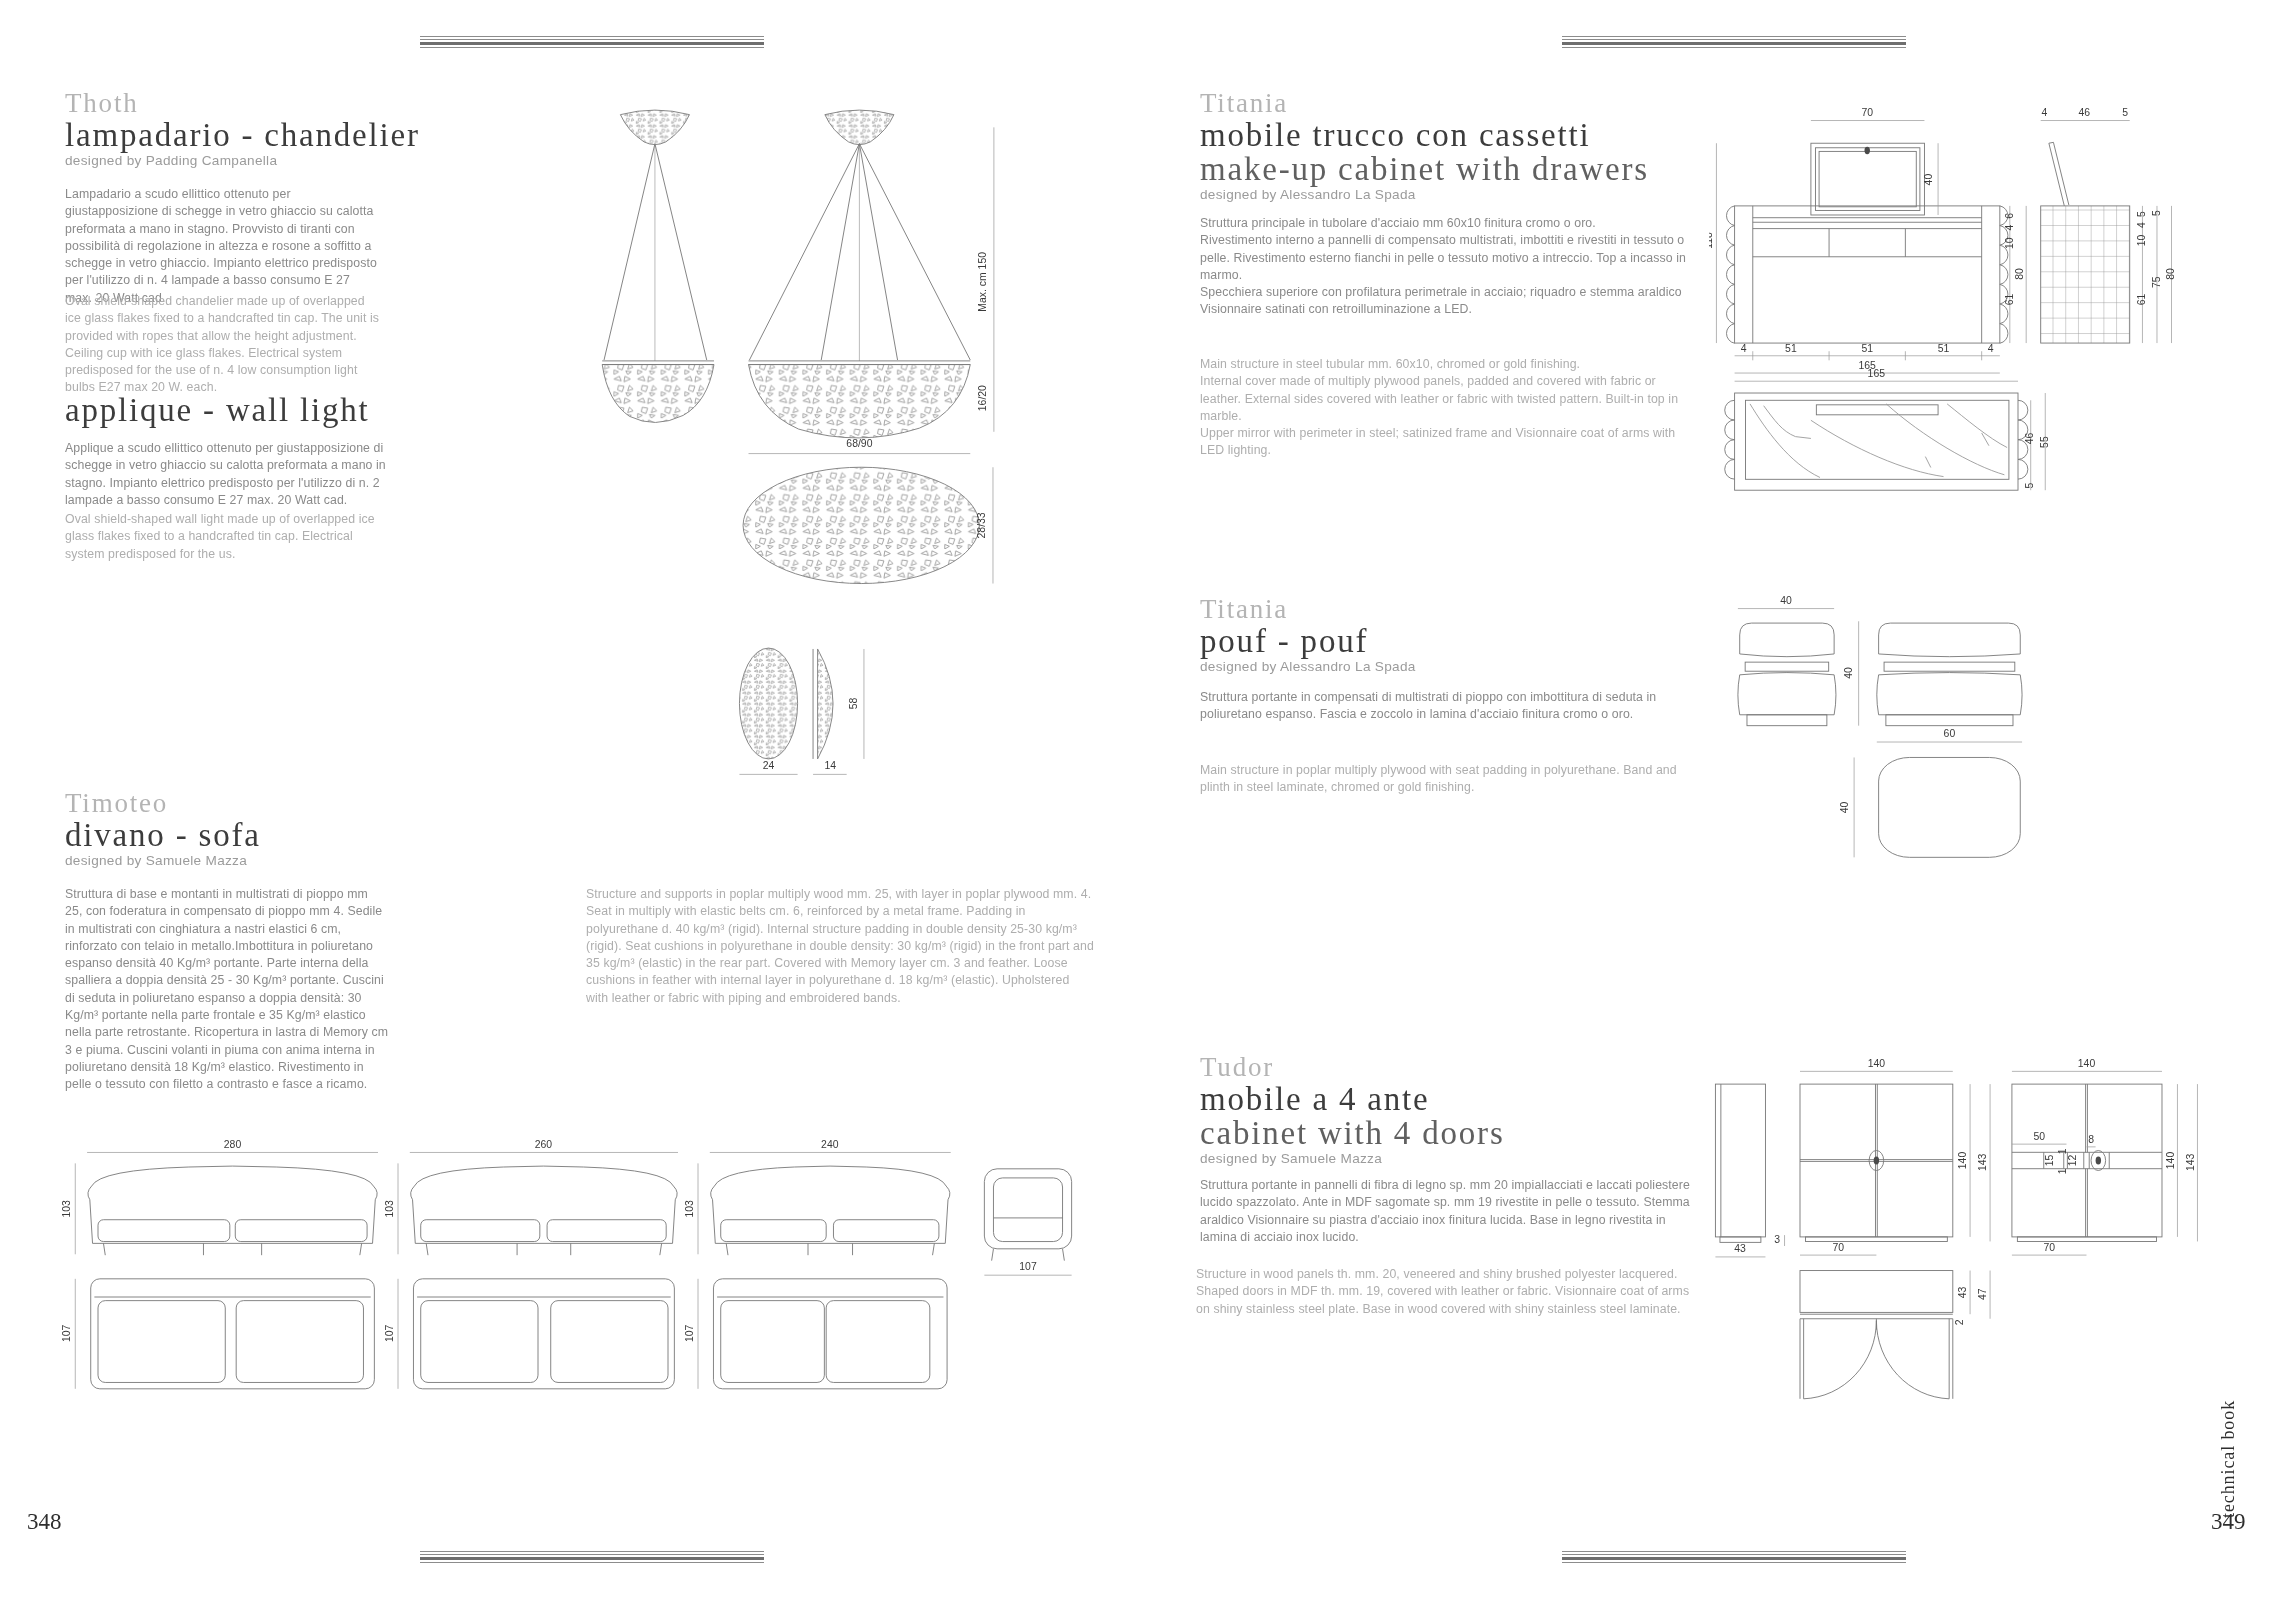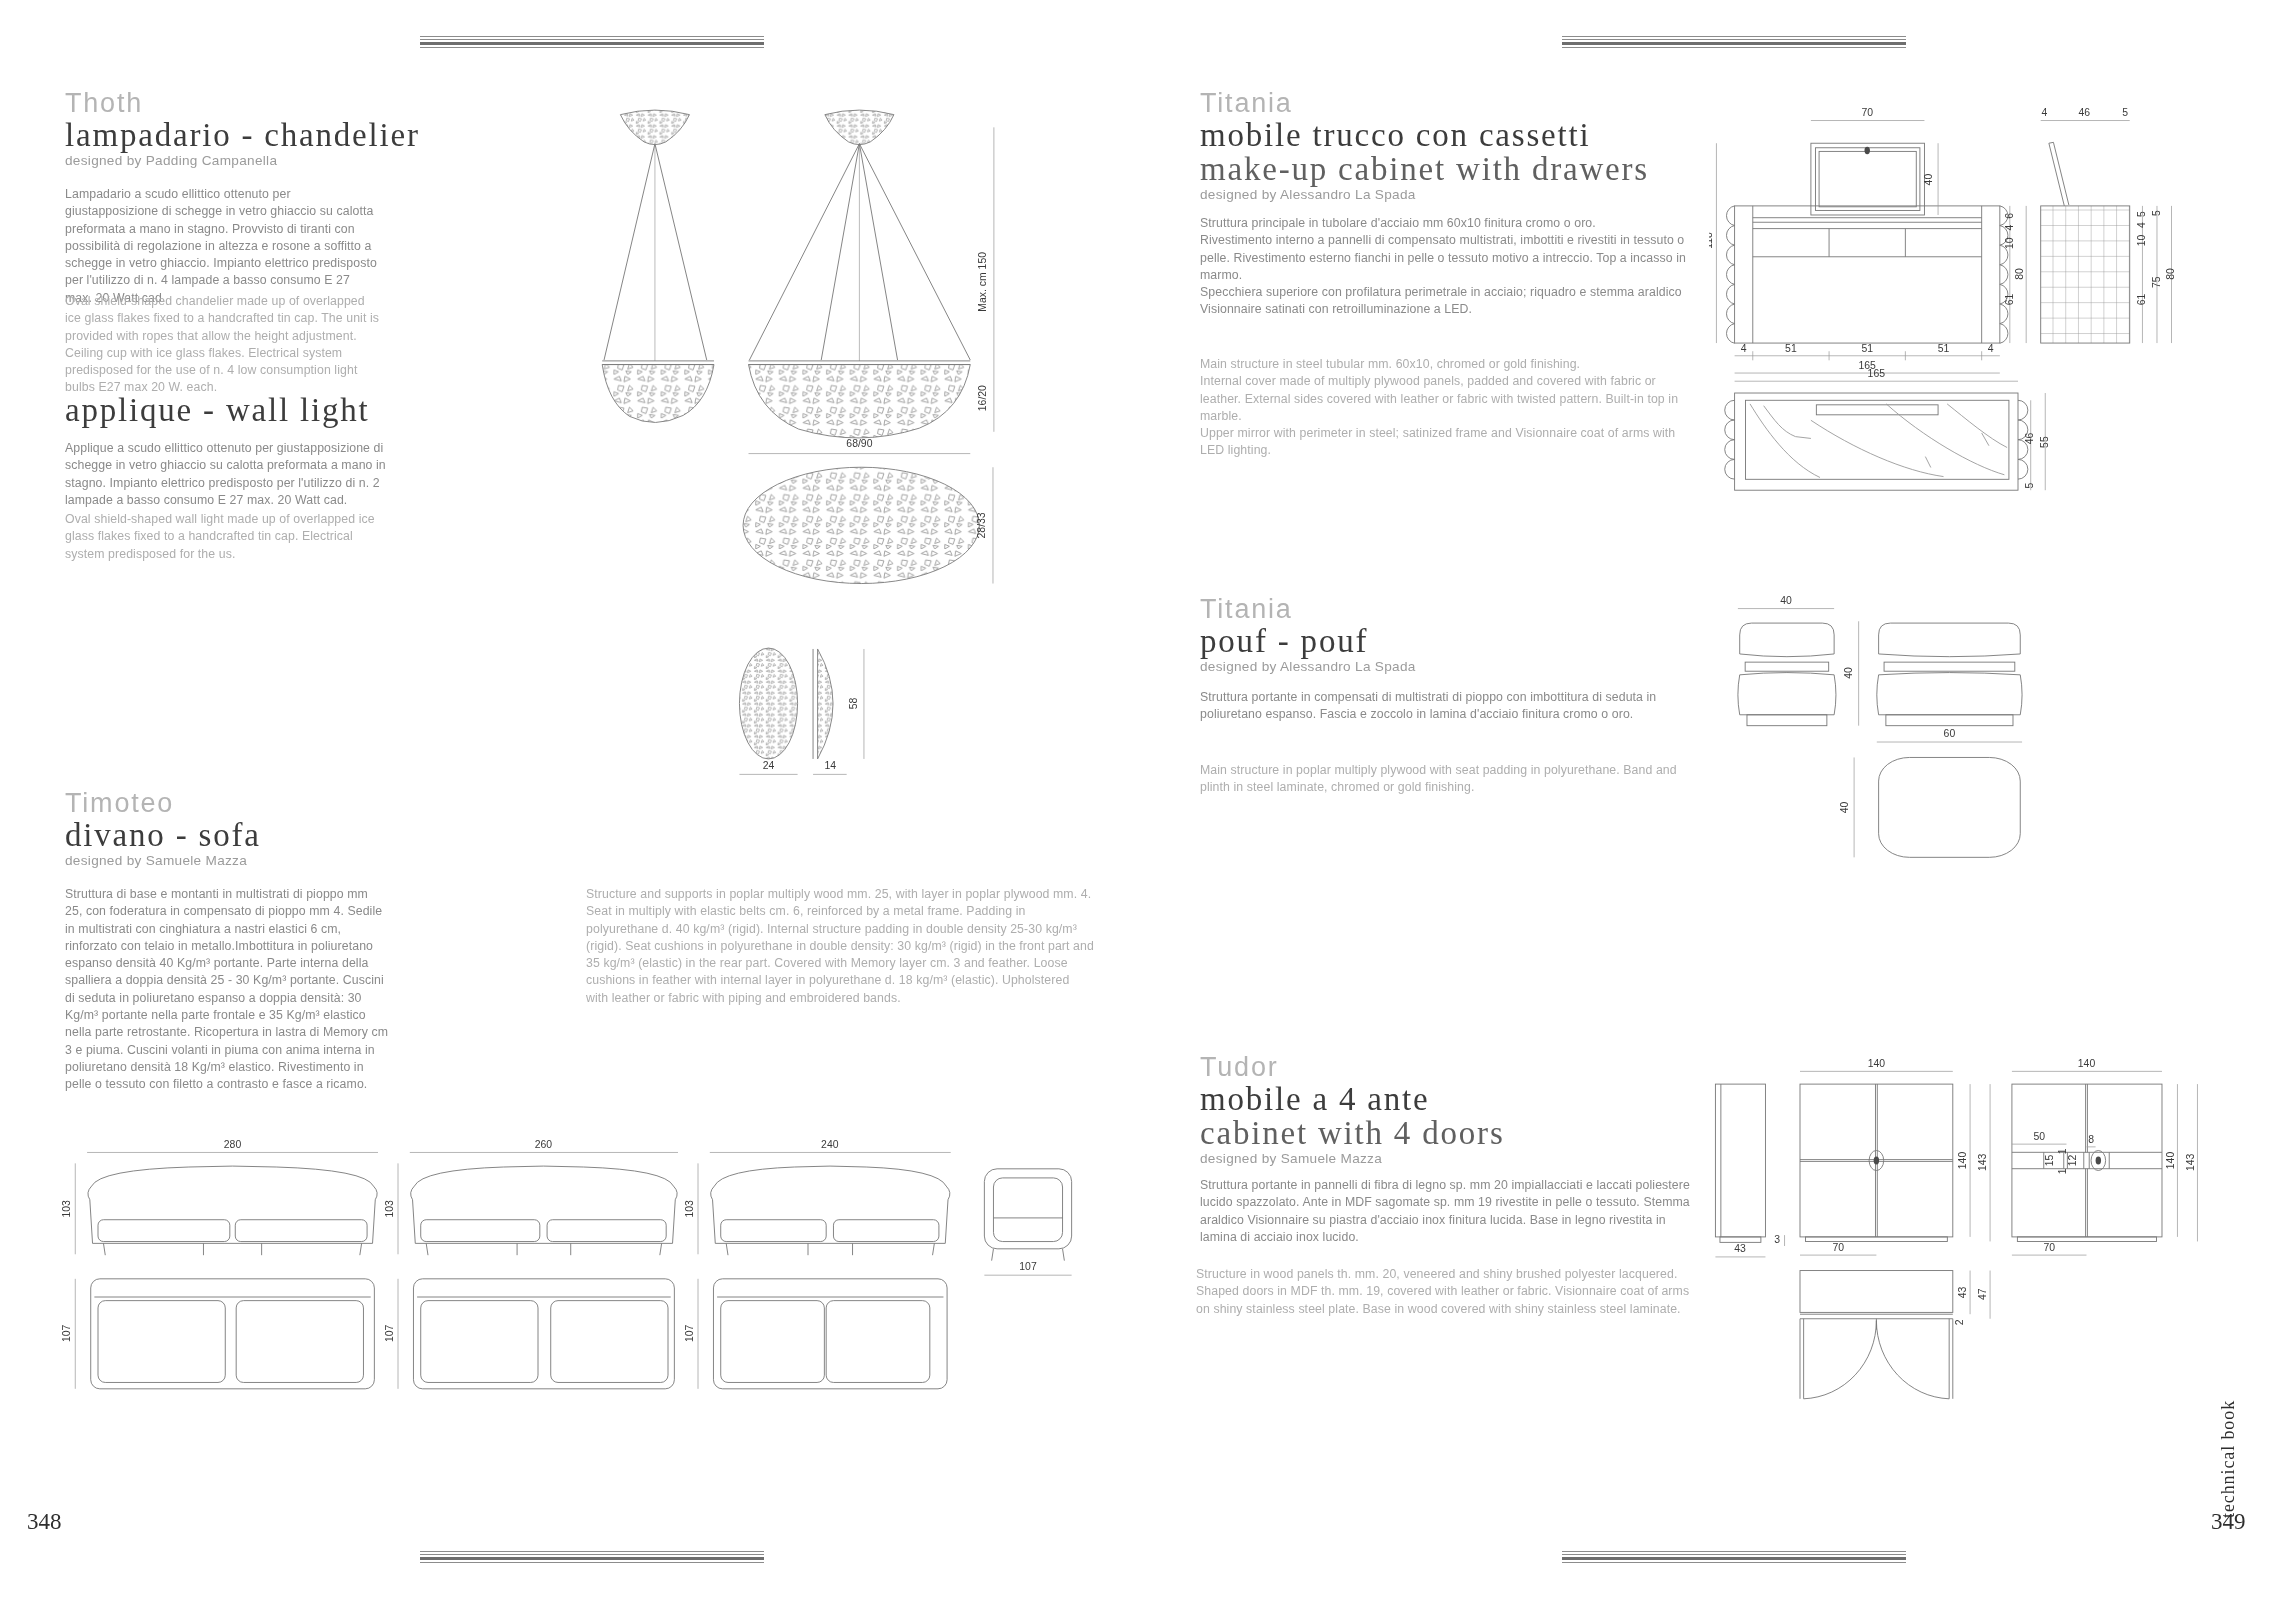--- a/index.html
+++ b/index.html
@@ -1,19 +1,19 @@
 <!DOCTYPE html>
 <html style="font-size:14.5px"><head>
 <meta charset="utf-8">
 <style>
   html,body{margin:0;padding:0;background:#e8e8e8;}
   #spread{position:relative;width:2273px;height:1616px;background:#ffffff;overflow:hidden;
           font-family:"Liberation Sans",sans-serif;}
   .abs{position:absolute;}
-  .pname{font-family:Liberation Sans, sans-serif;font-size:27px;font-weight:300;
+  .pname{font-family:Liberation Serif, serif;font-size:27px;font-weight:300;
          color:#b4b4b4;letter-spacing:1.8px;line-height:29px;}
   .ptitle{font-family:"Liberation Serif",serif;font-size:33px;color:#3c3c3c;
           letter-spacing:1.8px;line-height:34px;}
   .ptitle-en{color:#606060;}
   .pdesigner{font-size:13.6px;color:#9b9b9b;line-height:18px;letter-spacing:0.3px;}
   .para{font-size:12.3px;line-height:17.3px;color:#8a8a8a;letter-spacing:0.1px;
         white-space:pre-line;}
   .para.en{color:#aeaeae;}
   .rules{position:absolute;width:344px;}
   .rules .r{background:#8c8c8c;}

